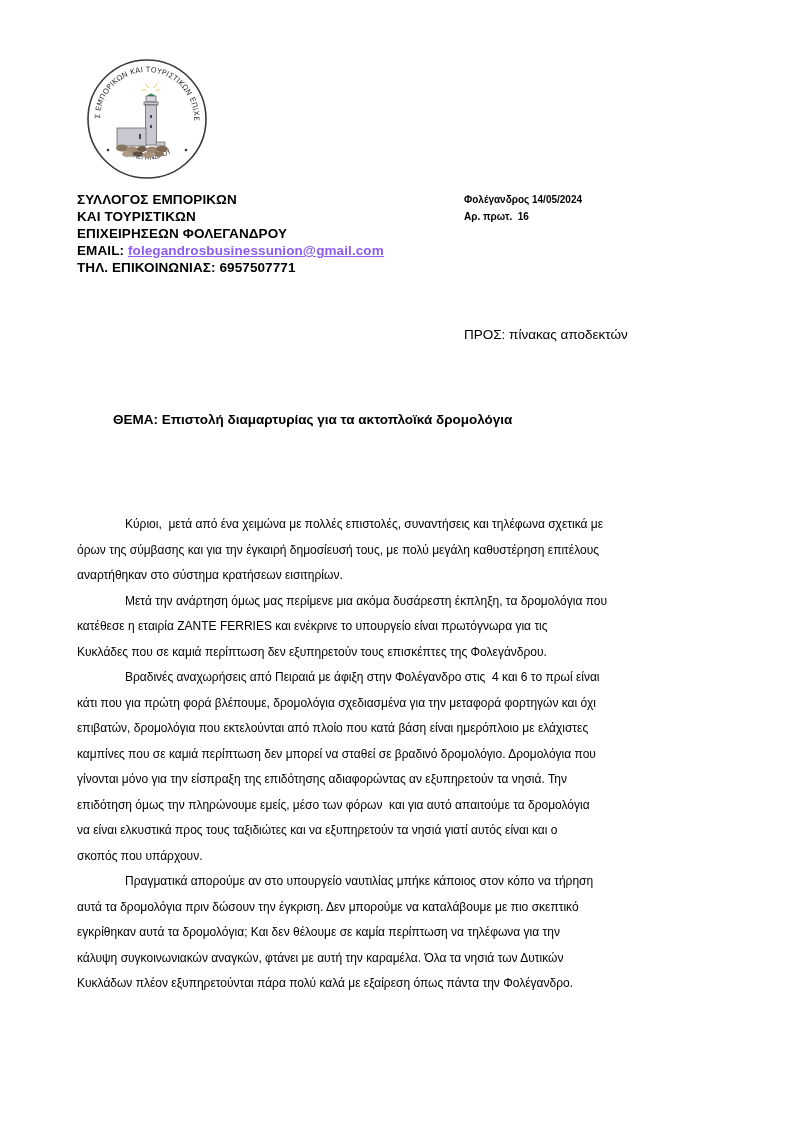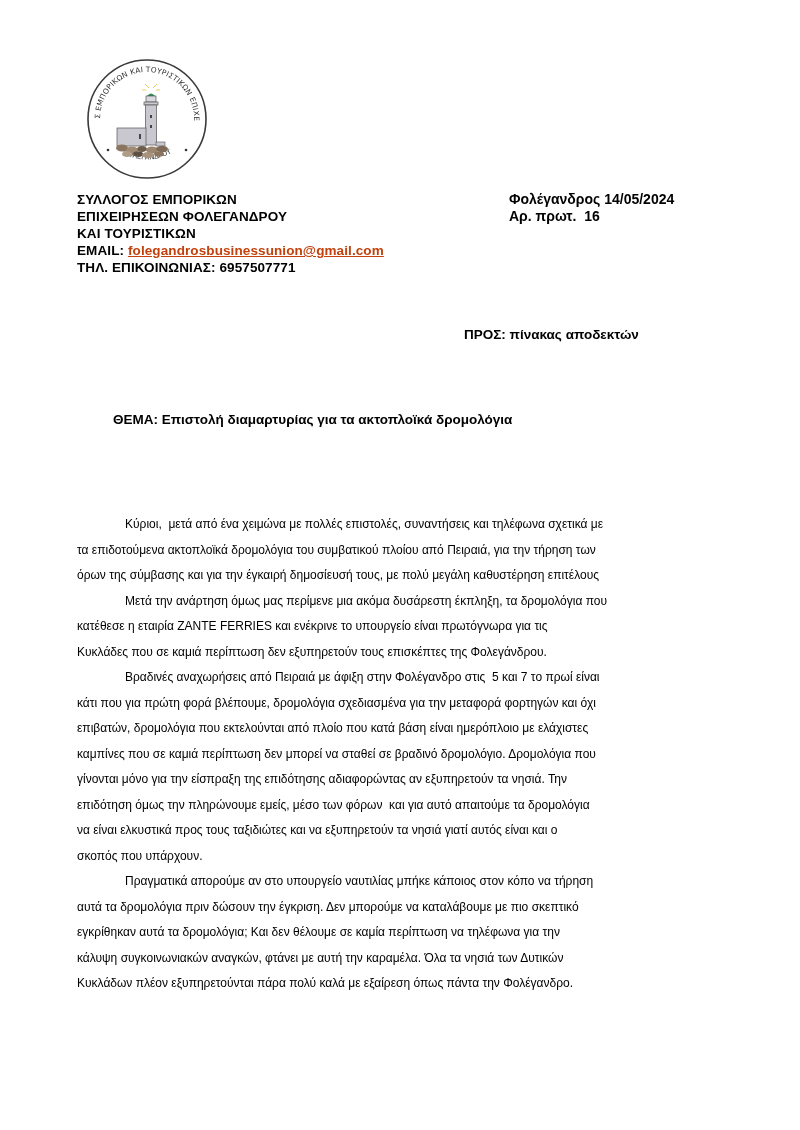--- a/index.html
+++ b/index.html
@@ -5,26 +5,26 @@
     html, body { margin: 0; padding: 0; background: #ffffff; }
     body { width: 800px; height: 1130px; position: relative; overflow: hidden;
            font-family: "Liberation Sans", sans-serif; color: #000; }
     .page { position: absolute; left: 0; top: 0; width: 800px; height: 1130px; background: #fff; }
 
     .logo { position: absolute; left: 86px; top: 58px; width: 122px; height: 122px; }
 
     .sender { position: absolute; left: 77px; top: 191px; font-size: 13.5px; font-weight: bold;
               line-height: 17px; letter-spacing: 0.1px; }
     .sender .line { display: block; white-space: nowrap; }
-    .sender a { color: #c2410c; text-decoration: underline; }
+    .sender a { color: #8b5cf6; text-decoration: underline; }
 
-    .meta { position: absolute; left: 464px; top: 191px; font-size: 14px; font-weight: bold; line-height: 17px; margin-left: 45px; }
+    .meta { position: absolute; left: 464px; top: 191px; font-size: 10px; font-weight: bold; line-height: 17px; }
     .meta .line { display: block; white-space: nowrap; }
 
-    .to { position: absolute; left: 464px; top: 327px; font-size: 13.5px; font-weight: bold; white-space: nowrap; }
+    .to { position: absolute; left: 464px; top: 327px; font-size: 13.5px; font-weight: normal; white-space: nowrap; }
 
     .subject { position: absolute; left: 77px; top: 412px; font-size: 13.5px; font-weight: bold; white-space: nowrap; margin-left: 36px; }
 
     .body { position: absolute; left: 77px; top: 512px; width: 650px; font-size: 12px;
             line-height: 25.5px; }
     .body p { margin: 0; text-indent: 48px; text-align: left; }
     .body .ln { display: block; white-space: nowrap; text-indent: 0; }
     .body .ln.first { padding-left: 48px; }
   </style>
 </head>
@@ -76,48 +76,48 @@
         <ellipse cx="41" cy="96" rx="5" ry="3" fill="#b09c86"></ellipse>
         <ellipse cx="52" cy="96" rx="5" ry="2.8" fill="#5e4f42"></ellipse>
         <ellipse cx="62" cy="97" rx="6" ry="3" fill="#a8927c"></ellipse>
         <ellipse cx="73" cy="96" rx="5" ry="2.8" fill="#8a7560"></ellipse>
       </g>
     </svg>
   </div>
 
   <div class="sender">
     <span class="line">ΣΥΛΛΟΓΟΣ ΕΜΠΟΡΙΚΩΝ</span>
+    <span class="line">ΚΑΙ ΤΟΥΡΙΣΤΙΚΩΝ</span>
     <span class="line">ΕΠΙΧΕΙΡΗΣΕΩΝ ΦΟΛΕΓΑΝΔΡΟΥ</span>
-    <span class="line">ΚΑΙ ΤΟΥΡΙΣΤΙΚΩΝ</span>
     <span class="line"><span>EMAIL: </span><a>folegandrosbusinessunion@gmail.com</a></span>
     <span class="line">ΤΗΛ. ΕΠΙΚΟΙΝΩΝΙΑΣ: 6957507771</span>
   </div>
 
   <div class="meta">
     <span class="line">Φολέγανδρος 14/05/2024</span>
     <span class="line" style="white-space:pre">Αρ. πρωτ.  16</span>
   </div>
 
   <div class="to">ΠΡΟΣ: πίνακας αποδεκτών</div>
 
   <div class="subject">ΘΕΜΑ: Επιστολή διαμαρτυρίας για τα ακτοπλοϊκά δρομολόγια</div>
 
   <div class="body">
     <p>
       <span class="ln first" style="white-space:pre">Κύριοι,  μετά από ένα χειμώνα με πολλές επιστολές, συναντήσεις και τηλέφωνα σχετικά με</span>
-      <span class="ln">τα επιδοτούμενα ακτοπλοϊκά δρομολόγια του συμβατικού πλοίου από Πειραιά, για την τήρηση των</span>
       <span class="ln">όρων της σύμβασης και για την έγκαιρή δημοσίευσή τους, με πολύ μεγάλη καθυστέρηση επιτέλους</span>
+      <span class="ln">αναρτήθηκαν στο σύστημα κρατήσεων εισιτηρίων.</span>
     </p>
     <p>
       <span class="ln first">Μετά την ανάρτηση όμως μας περίμενε μια ακόμα δυσάρεστη έκπληξη, τα δρομολόγια που</span>
       <span class="ln">κατέθεσε η εταιρία ZANTE FERRIES και ενέκρινε το υπουργείο είναι πρωτόγνωρα για τις</span>
       <span class="ln">Κυκλάδες που σε καμιά περίπτωση δεν εξυπηρετούν τους επισκέπτες της Φολεγάνδρου.</span>
     </p>
     <p>
-      <span class="ln first" style="white-space:pre">Βραδινές αναχωρήσεις από Πειραιά με άφιξη στην Φολέγανδρο στις  5 και 7 το πρωί είναι</span>
+      <span class="ln first" style="white-space:pre">Βραδινές αναχωρήσεις από Πειραιά με άφιξη στην Φολέγανδρο στις  4 και 6 το πρωί είναι</span>
       <span class="ln">κάτι που για πρώτη φορά βλέπουμε, δρομολόγια σχεδιασμένα για την μεταφορά φορτηγών και όχι</span>
       <span class="ln">επιβατών, δρομολόγια που εκτελούνται από πλοίο που κατά βάση είναι ημερόπλοιο με ελάχιστες</span>
       <span class="ln">καμπίνες που σε καμιά περίπτωση δεν μπορεί να σταθεί σε βραδινό δρομολόγιο. Δρομολόγια που</span>
       <span class="ln">γίνονται μόνο για την είσπραξη της επιδότησης αδιαφορώντας αν εξυπηρετούν τα νησιά. Την</span>
       <span class="ln" style="white-space:pre">επιδότηση όμως την πληρώνουμε εμείς, μέσο των φόρων  και για αυτό απαιτούμε τα δρομολόγια</span>
       <span class="ln">να είναι ελκυστικά προς τους ταξιδιώτες και να εξυπηρετούν τα νησιά γιατί αυτός είναι και ο</span>
       <span class="ln">σκοπός που υπάρχουν.</span>
     </p>
     <p>
       <span class="ln first">Πραγματικά απορούμε αν στο υπουργείο ναυτιλίας μπήκε κάποιος στον κόπο να τήρηση</span>

